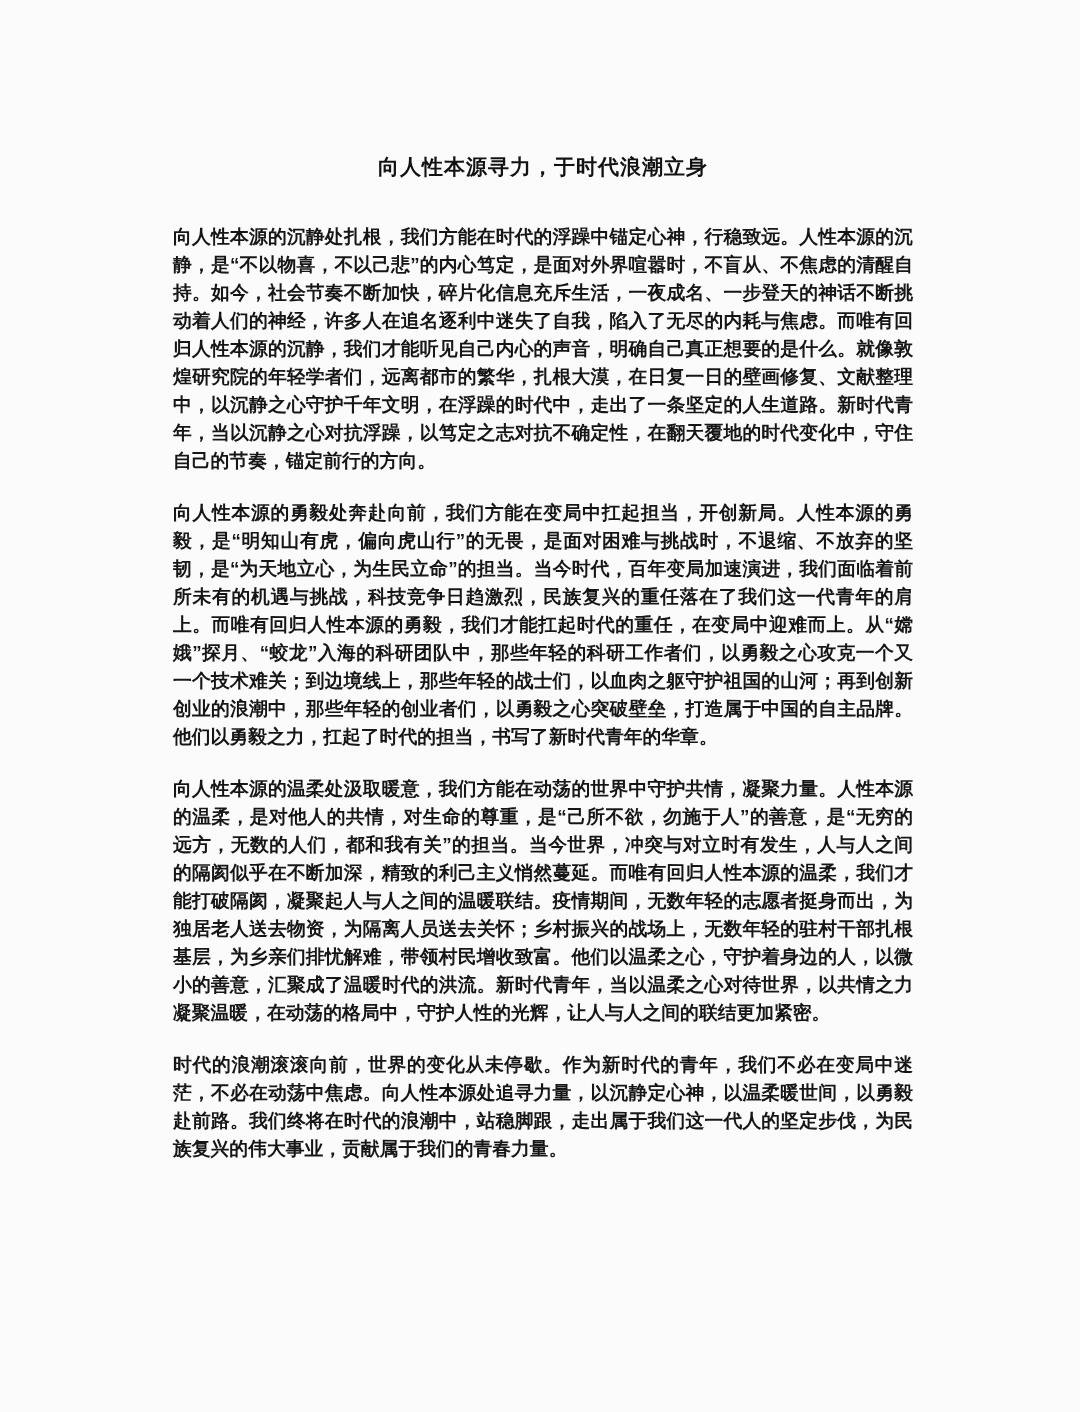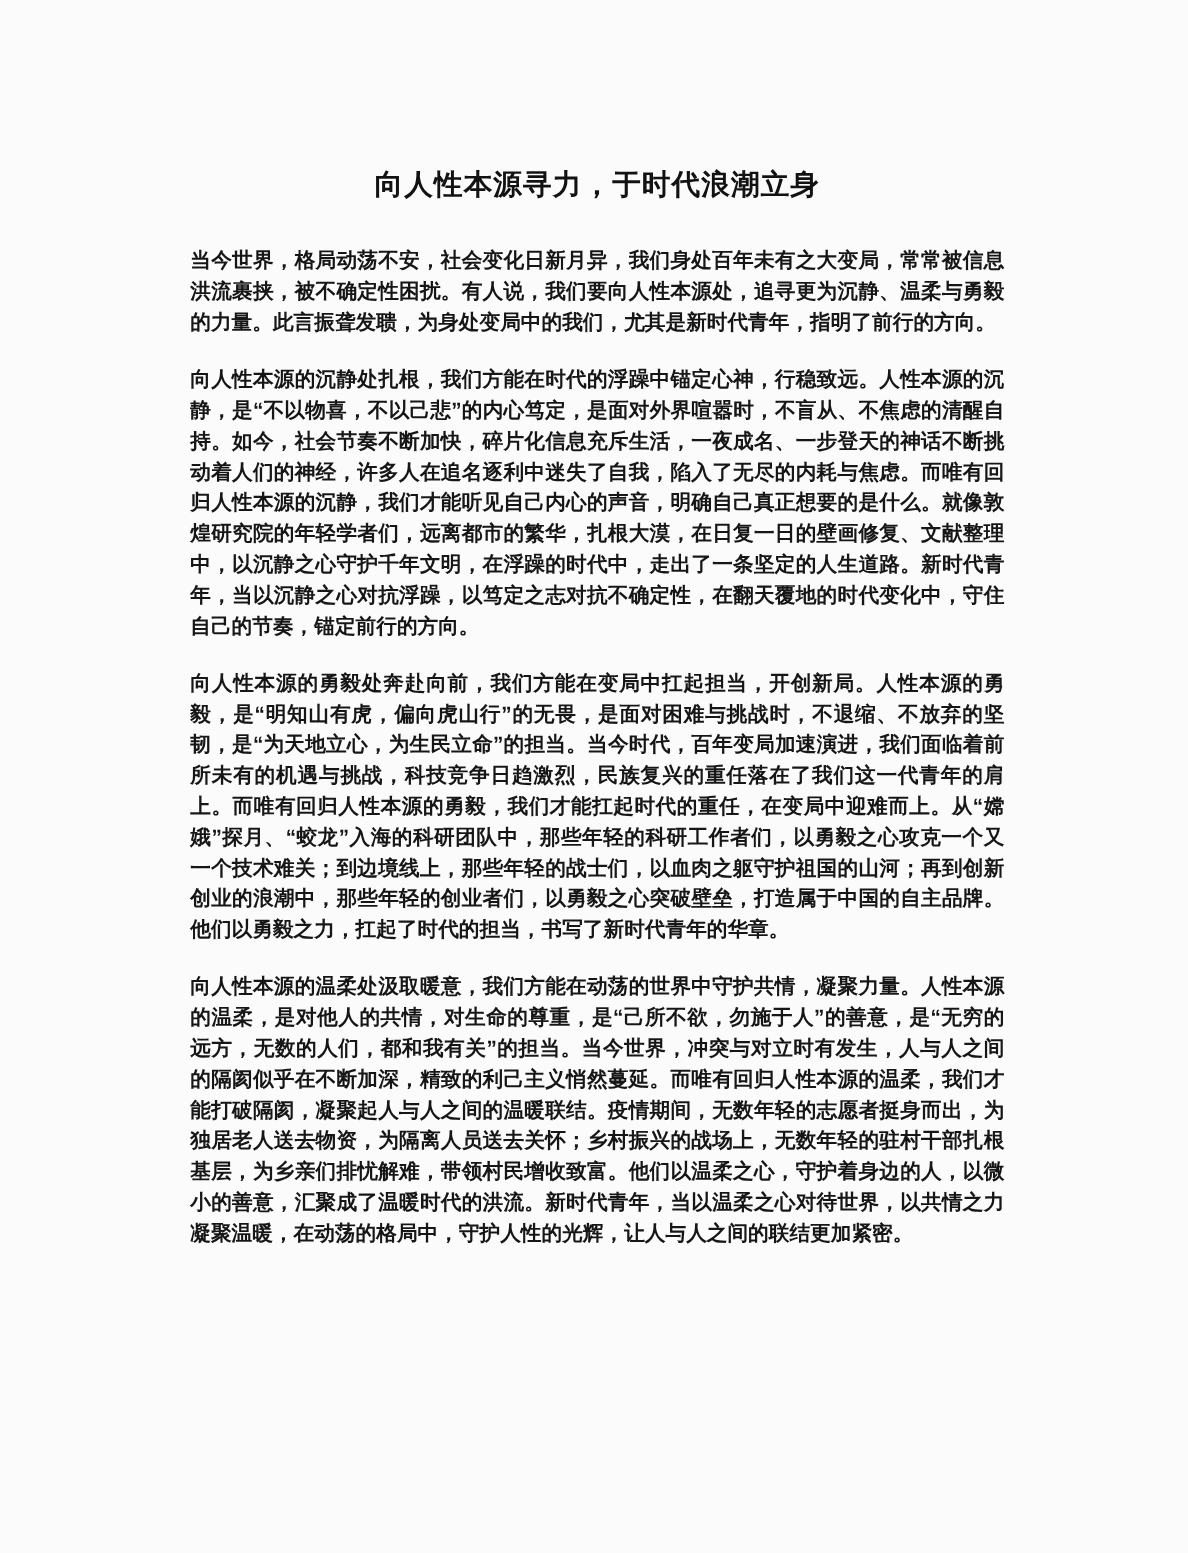--- a/index.html
+++ b/index.html
@@ -18,21 +18,21 @@
   }
   .doc {
     position: absolute;
     top: 152px;
     left: 173px;
     width: 740px;
     color: #161616;
   }
   .doc h1 {
     margin: 0 0 41px 0;
-    font-size: 26px;
+    font-size: 21px;
     line-height: 30px;
     font-weight: 700;
     text-align: center;
     letter-spacing: 1px;
     color: #121212;
   }
   .doc p {
     margin: 0 0 24px 0;
     font-size: 18.8px;
     line-height: 28px;
@@ -45,18 +45,18 @@
   .doc p:last-child {
     margin-bottom: 0;
   }
 </style>
 </head>
 <body>
 
 <div class="page">
   <div class="doc">
     <h1>向人性本源寻力，于时代浪潮立身</h1>
-    <p>当今世界，格局动荡不安，社会变化日新月异，我们身处百年未有之大变局，常常被信息洪流裹挟，被不确定性困扰。有人说，我们要向人性本源处，追寻更为沉静、温柔与勇毅的力量。此言振聋发聩，为身处变局中的我们，尤其是新时代青年，指明了前行的方向。</p>
     <p>向人性本源的沉静处扎根，我们方能在时代的浮躁中锚定心神，行稳致远。人性本源的沉静，是“不以物喜，不以己悲”的内心笃定，是面对外界喧嚣时，不盲从、不焦虑的清醒自持。如今，社会节奏不断加快，碎片化信息充斥生活，一夜成名、一步登天的神话不断挑动着人们的神经，许多人在追名逐利中迷失了自我，陷入了无尽的内耗与焦虑。而唯有回归人性本源的沉静，我们才能听见自己内心的声音，明确自己真正想要的是什么。就像敦煌研究院的年轻学者们，远离都市的繁华，扎根大漠，在日复一日的壁画修复、文献整理中，以沉静之心守护千年文明，在浮躁的时代中，走出了一条坚定的人生道路。新时代青年，当以沉静之心对抗浮躁，以笃定之志对抗不确定性，在翻天覆地的时代变化中，守住自己的节奏，锚定前行的方向。</p>
     <p>向人性本源的勇毅处奔赴向前，我们方能在变局中扛起担当，开创新局。人性本源的勇毅，是“明知山有虎，偏向虎山行”的无畏，是面对困难与挑战时，不退缩、不放弃的坚韧，是“为天地立心，为生民立命”的担当。当今时代，百年变局加速演进，我们面临着前所未有的机遇与挑战，科技竞争日趋激烈，民族复兴的重任落在了我们这一代青年的肩上。而唯有回归人性本源的勇毅，我们才能扛起时代的重任，在变局中迎难而上。从“嫦娥”探月、“蛟龙”入海的科研团队中，那些年轻的科研工作者们，以勇毅之心攻克一个又一个技术难关；到边境线上，那些年轻的战士们，以血肉之躯守护祖国的山河；再到创新创业的浪潮中，那些年轻的创业者们，以勇毅之心突破壁垒，打造属于中国的自主品牌。他们以勇毅之力，扛起了时代的担当，书写了新时代青年的华章。</p>
     <p>向人性本源的温柔处汲取暖意，我们方能在动荡的世界中守护共情，凝聚力量。人性本源的温柔，是对他人的共情，对生命的尊重，是“己所不欲，勿施于人”的善意，是“无穷的远方，无数的人们，都和我有关”的担当。当今世界，冲突与对立时有发生，人与人之间的隔阂似乎在不断加深，精致的利己主义悄然蔓延。而唯有回归人性本源的温柔，我们才能打破隔阂，凝聚起人与人之间的温暖联结。疫情期间，无数年轻的志愿者挺身而出，为独居老人送去物资，为隔离人员送去关怀；乡村振兴的战场上，无数年轻的驻村干部扎根基层，为乡亲们排忧解难，带领村民增收致富。他们以温柔之心，守护着身边的人，以微小的善意，汇聚成了温暖时代的洪流。新时代青年，当以温柔之心对待世界，以共情之力凝聚温暖，在动荡的格局中，守护人性的光辉，让人与人之间的联结更加紧密。</p>
+    <p>时代的浪潮滚滚向前，世界的变化从未停歇。作为新时代的青年，我们不必在变局中迷茫，不必在动荡中焦虑。向人性本源处追寻力量，以沉静定心神，以温柔暖世间，以勇毅赴前路。我们终将在时代的浪潮中，站稳脚跟，走出属于我们这一代人的坚定步伐，为民族复兴的伟大事业，贡献属于我们的青春力量。</p>
   </div>
 </div>
 
 </body></html>

